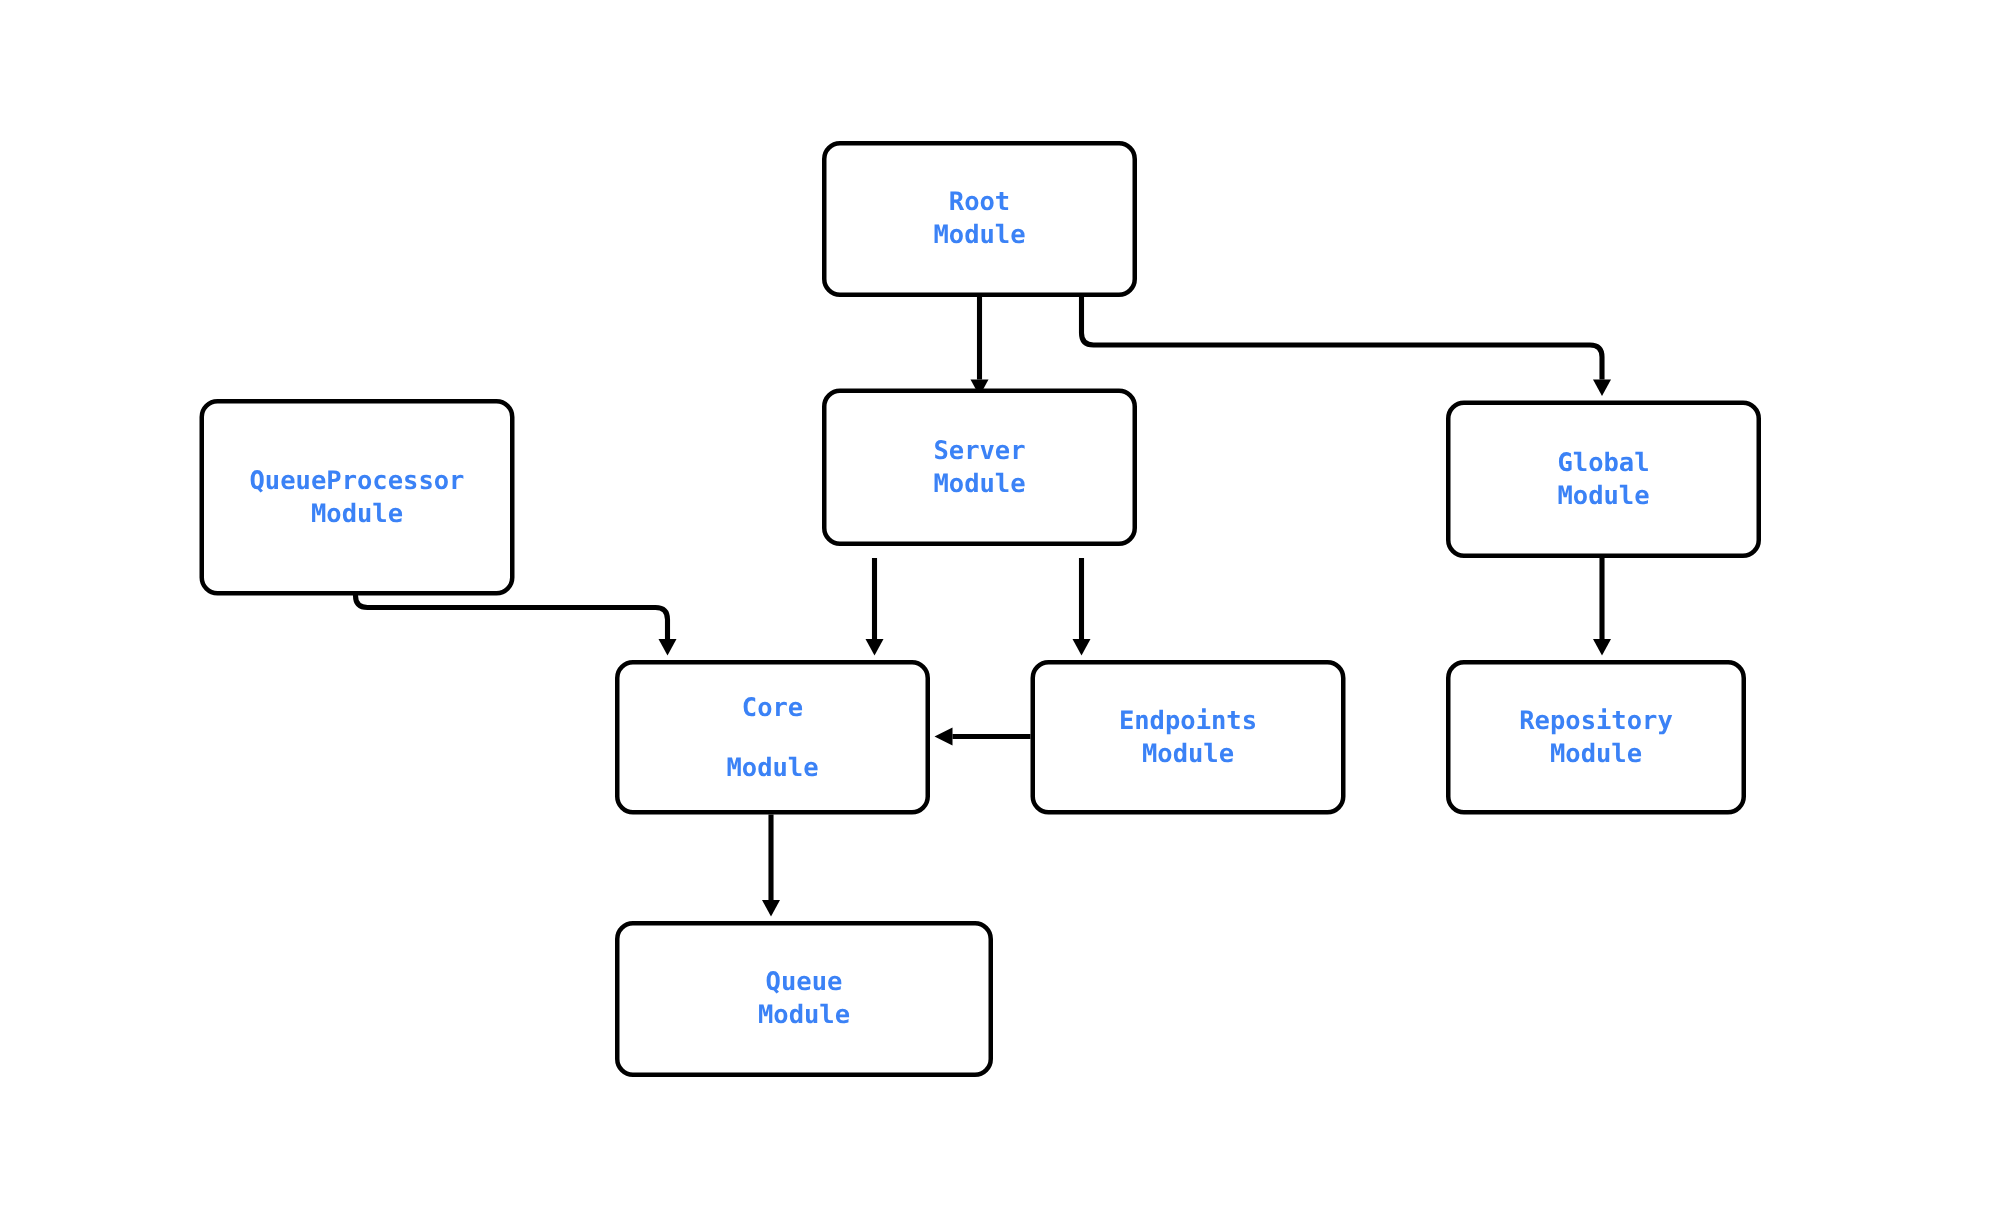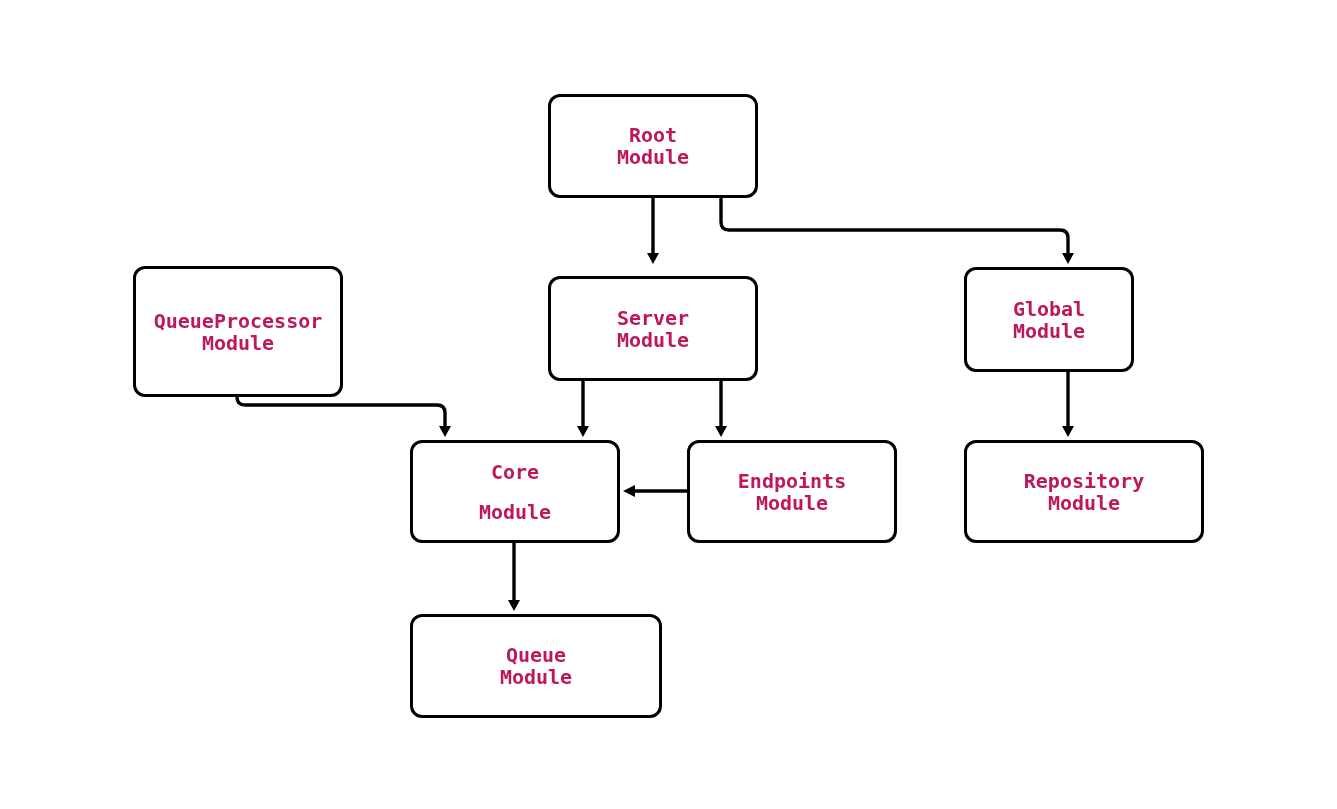--- a/index.html
+++ b/index.html
@@ -30,24 +30,24 @@
     border: 3px solid #000000;
     border-radius: 12px;
     display: flex;
     flex-direction: column;
     align-items: center;
     justify-content: center;
     z-index: 2;
   }
   .node-label {
     font-family: "DejaVu Sans Mono", "Liberation Mono", monospace;
-    font-size: 20px;
+    font-size: 17px;
     font-weight: bold;
     line-height: 22px;
-    color: #be185d;
+    color: #3b82f6;
     text-align: center;
     white-space: pre;
     letter-spacing: 0px;
   }
 </style>
 </head>
 <body>
 
 <div id="diagram-root">
 
@@ -106,41 +106,41 @@
   <div class="node" style="left:548px; top:94px; width:210px; height:104px;">
     <div class="node-label">Root</div>
     <div class="node-label">Module</div>
   </div>
 
   <div class="node" style="left:133px; top:266px; width:210px; height:131px;">
     <div class="node-label">QueueProcessor</div>
     <div class="node-label">Module</div>
   </div>
 
-  <div class="node" style="left:548px; top:276px; width:210px; height:105px;">
+  <div class="node" style="left:548px; top:259px; width:210px; height:105px;">
     <div class="node-label">Server</div>
     <div class="node-label">Module</div>
   </div>
 
-  <div class="node" style="left:964px; top:267px; width:170px; height:105px;">
+  <div class="node" style="left:964px; top:267px; width:210px; height:105px;">
     <div class="node-label">Global</div>
     <div class="node-label">Module</div>
   </div>
 
   <div class="node" style="left:410px; top:440px; width:210px; height:103px;gap:18px;">
     <div class="node-label">Core</div>
     <div class="node-label">Module</div>
   </div>
 
   <div class="node" style="left:687px; top:440px; width:210px; height:103px;justify-content:center;">
     <div class="node-label">Endpoints</div>
     <div class="node-label">Module</div>
   </div>
 
-  <div class="node" style="left:964px; top:440px; width:240px; height:103px;justify-content:center;">
+  <div class="node" style="left:964px; top:440px; width:200px; height:103px;justify-content:center;">
     <div class="node-label">Repository</div>
     <div class="node-label">Module</div>
   </div>
 
   <div class="node" style="left:410px; top:614px; width:252px; height:104px;">
     <div class="node-label">Queue</div>
     <div class="node-label">Module</div>
   </div>
 
 </div>

